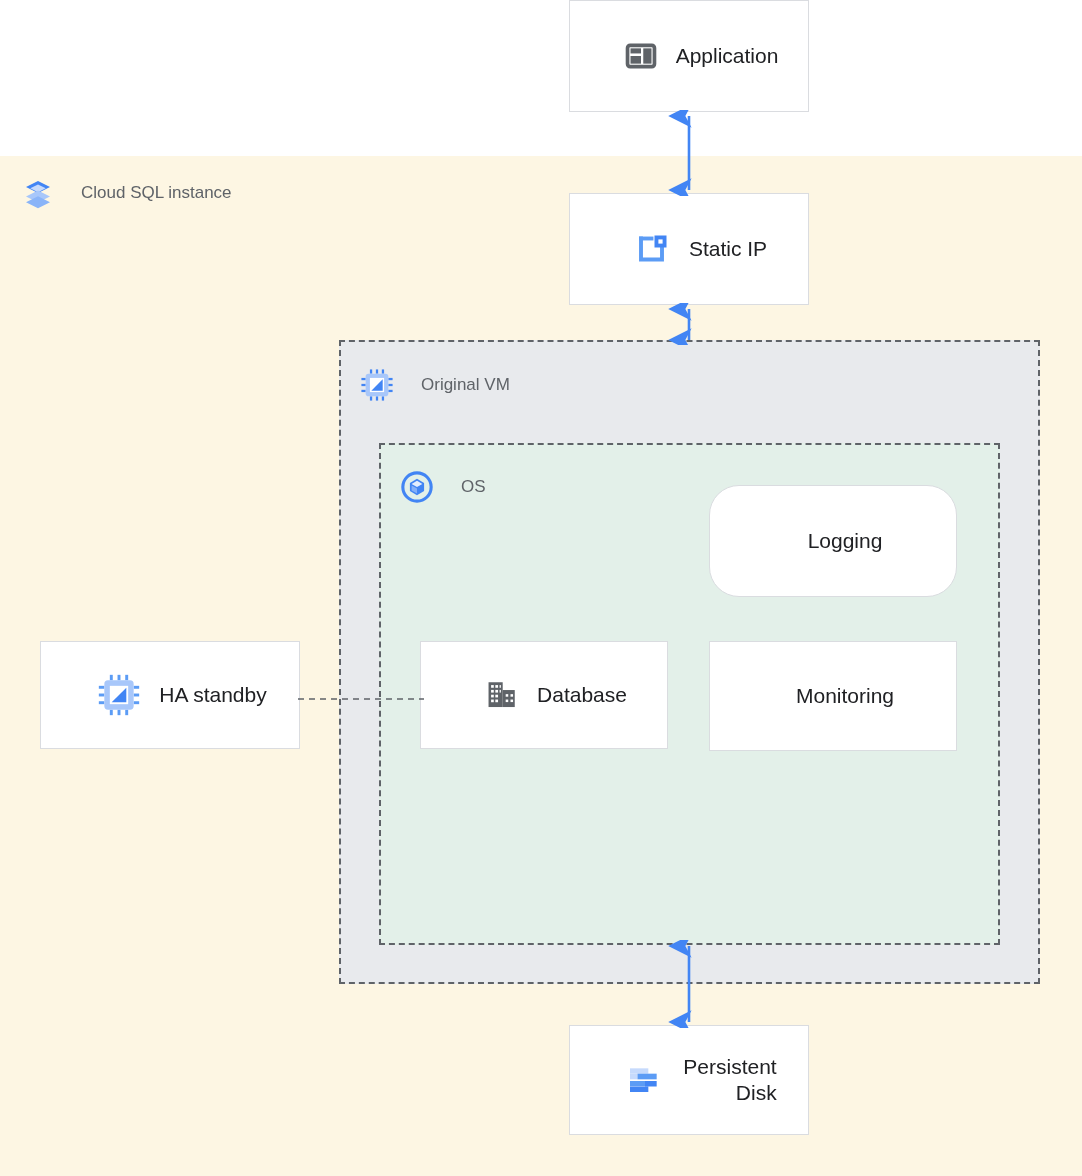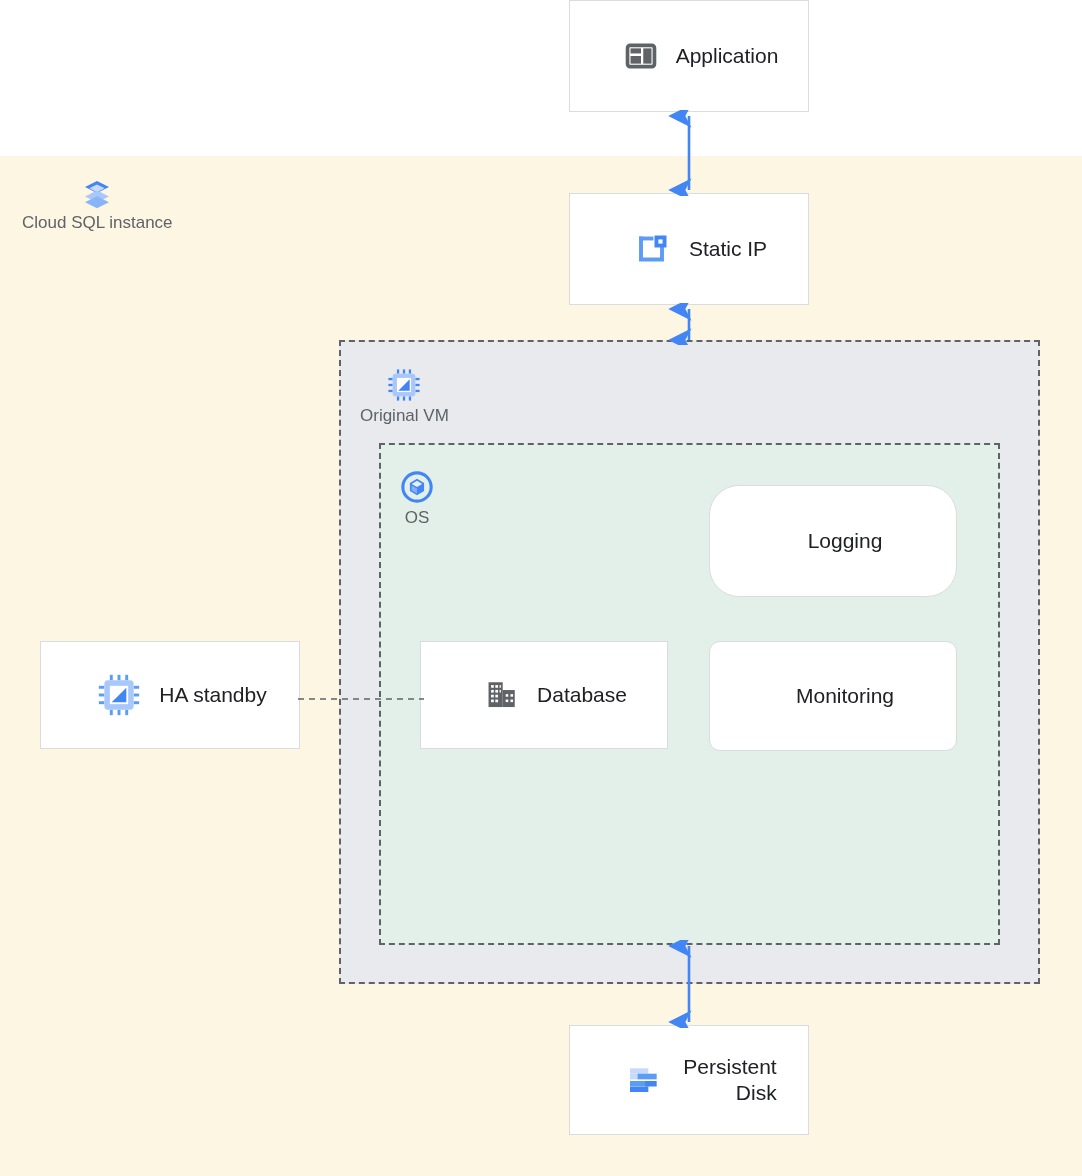--- a/index.html
+++ b/index.html
@@ -49,22 +49,21 @@
     height: 502px;
     background: #E3F0E9;
     border: 2px dashed #5F6368;
   }
 
   
   .region-header {
     position: absolute;
     display: flex;
     align-items: center;
-    gap: 4px;
-    flex-direction: column;
+    gap: 27px;
   }
   .region-header .rh-label {
     font-size: 17px;
     color: #5F6368;
     white-space: nowrap;
   }
   .hdr-cloudsql { left: 22px; top: 177px; }
   .hdr-vm       { left: 360px; top: 368px; }
   .hdr-os       { left: 400px; top: 470px; }
 
@@ -85,21 +84,21 @@
     line-height: 1.25;
     white-space: pre-line;
   }
   .node.center-only { justify-content: center; }
 
   .node-application { left: 569px; top: 0px;    width: 240px; height: 112px; }
   .node-staticip    { left: 569px; top: 193px;  width: 240px; height: 112px; }
   .node-hastandby   { left: 40px;  top: 641px;  width: 260px; height: 108px; }
   .node-database    { left: 420px; top: 641px;  width: 248px; height: 108px; }
   .node-logging     { left: 709px; top: 485px;  width: 248px; height: 112px; border-radius: 30px; }
-  .node-monitoring  { left: 709px; top: 641px;  width: 248px; height: 110px; border-radius: 11px; }
+  .node-monitoring  { left: 709px; top: 641px;  width: 248px; height: 110px; }
   .node-otherserv   { left: 709px; top: 791px;  width: 248px; height: 112px; }
   .node-persistent  { left: 569px; top: 1025px; width: 240px; height: 110px; }
   .node-persistent .node-label { text-align: right; }
 
   
   .icon { flex: 0 0 auto; display: block; line-height: 0; }
 
   
   .connector { position: absolute; }
   .conn-app-staticip   { left: 659px; top: 110px; width: 60px; height: 86px; }

